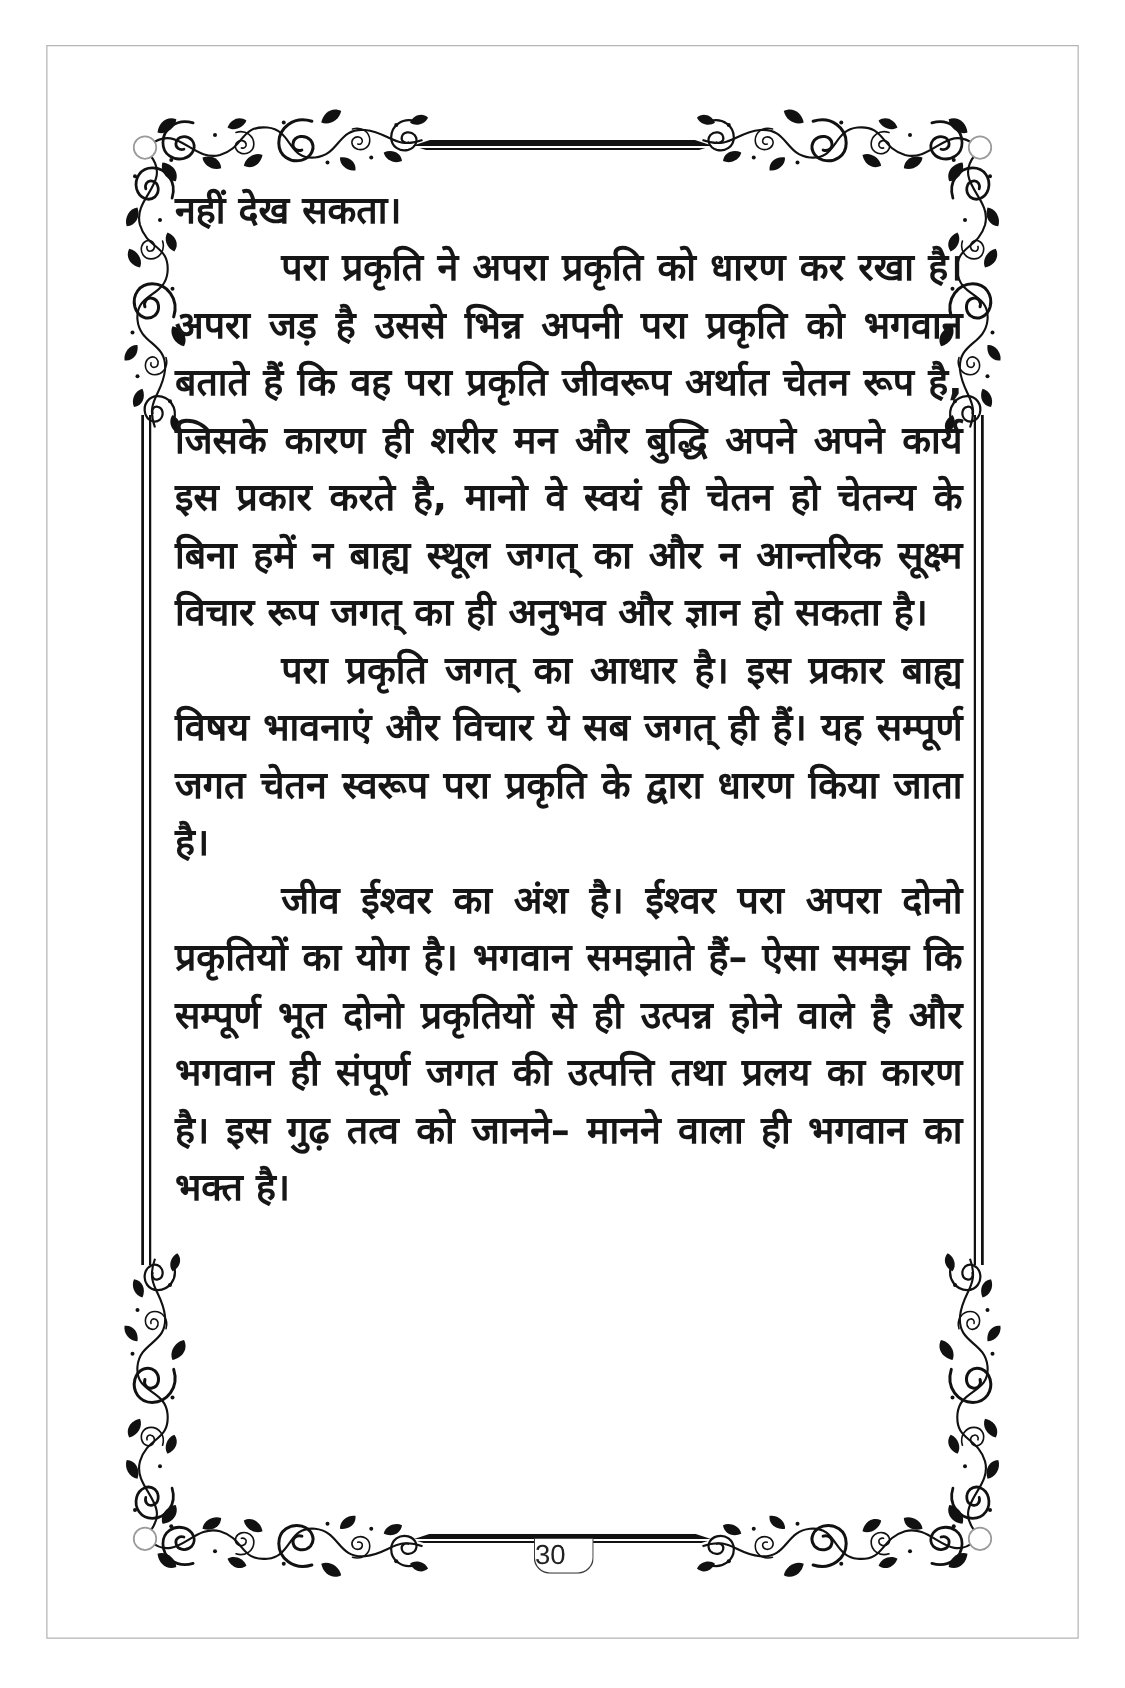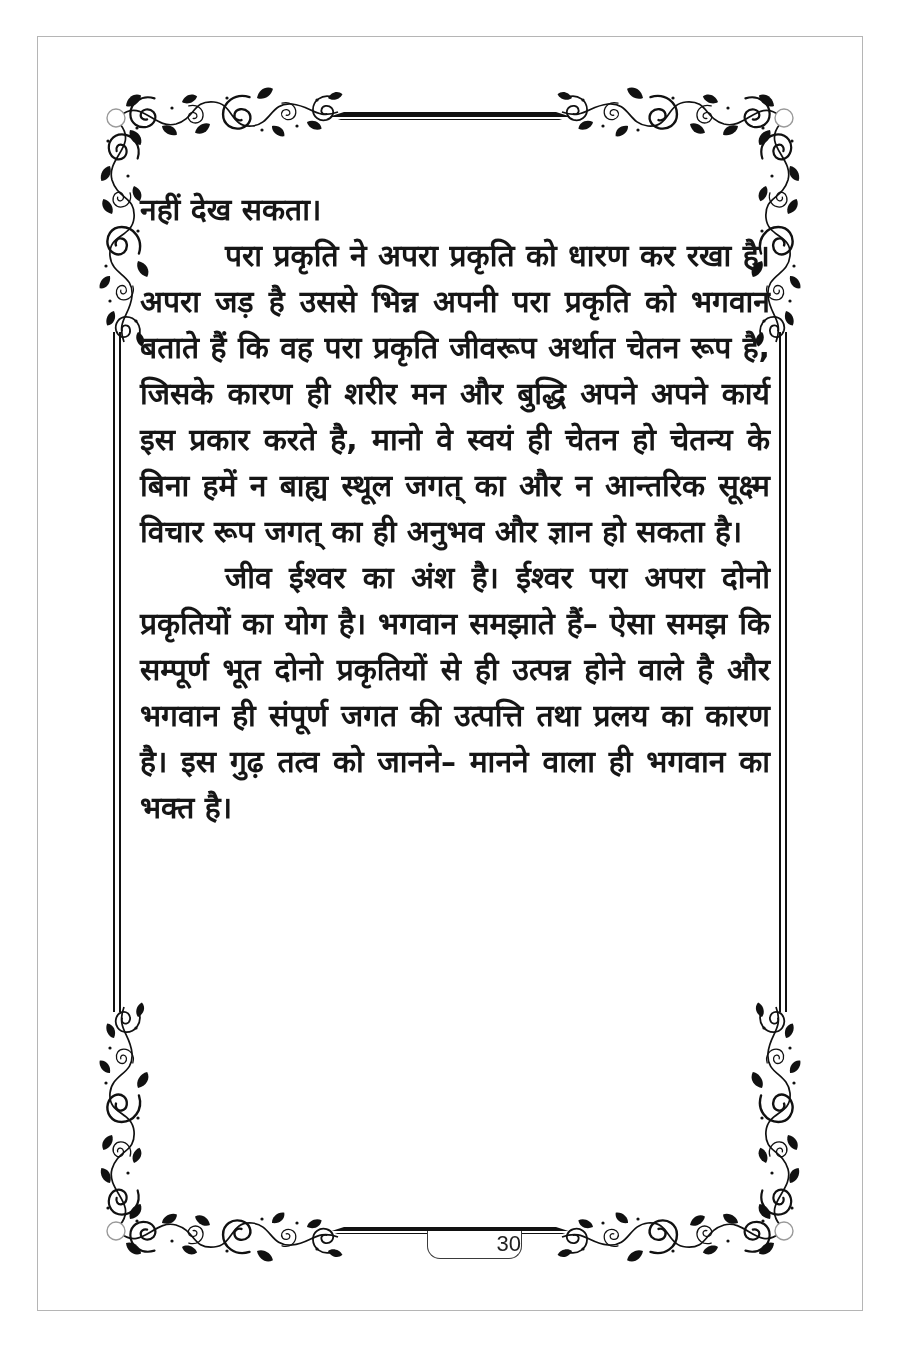--- a/index.html
+++ b/index.html
@@ -31,27 +31,27 @@
   .corner.tr{left:558px;top:96px;transform:scaleX(-1);}
   .corner.bl{left:92px;top:1003px;transform:scaleY(-1);}
   .corner.br{left:558px;top:1003px;transform:scale(-1,-1);}
   
   .text-block{
     position:absolute;left:140px;top:146px;width:630px;
     font-size:30px;line-height:46px;font-weight:700;color:#161616;
     text-align:justify;
   }
   .text-block p{margin:0;text-indent:85px;}
-  .text-block p.no-indent{text-indent:0;margin-top:41px;}
+  .text-block p.no-indent{text-indent:0;}
   
   .page-number-tab{
     position:absolute;left:427px;top:1231px;width:46px;height:27px;
     background:#ffffff;border:1.5px solid #3a3a3a;border-top:none;
     border-radius:0 0 13px 13px;z-index:3;
-    display:flex;align-items:center;justify-content:flex-end;padding-left:47px;
+    display:flex;align-items:center;justify-content:flex-start;
   }
   .page-number-tab span{
     font-family:"Liberation Sans",sans-serif;font-size:22px;color:#222;
     line-height:1;transform:translateY(-1px);
   }
   svg.defs{position:absolute;width:0;height:0;}
 </style>
 </head>
 <body>
 
@@ -106,18 +106,19 @@
 <svg class="corner bl" viewBox="0 0 250 250">
     <use href="#cornervine"></use>
   </svg>
 <svg class="corner br" viewBox="0 0 250 250">
     <use href="#cornervine"></use>
   </svg>
 
 <div class="text-block">
   <p class="no-indent">नहीं देख सकता।</p>
   <p>परा प्रकृति ने अपरा प्रकृति को धारण कर रखा है। अपरा जड़ है उससे भिन्न अपनी परा प्रकृति को भगवान बताते हैं कि वह परा प्रकृति जीवरूप अर्थात चेतन रूप है, जिसके कारण ही शरीर मन और बुद्धि अपने अपने कार्य इस प्रकार करते है, मानो वे स्वयं ही चेतन हो चेतन्य के बिना हमें न बाह्य स्थूल जगत् का और न आन्तरिक सूक्ष्म विचार रूप जगत् का ही अनुभव और ज्ञान हो सकता है।</p>
+  <p>परा प्रकृति जगत् का आधार है। इस प्रकार बाह्य विषय भावनाएं और विचार ये सब जगत् ही हैं। यह सम्पूर्ण जगत चेतन स्वरूप परा प्रकृति के द्वारा धारण किया जाता है।</p>
   <p>जीव ईश्वर का अंश है। ईश्वर परा अपरा दोनो प्रकृतियों का योग है। भगवान समझाते हैं– ऐसा समझ कि सम्पूर्ण भूत दोनो प्रकृतियों से ही उत्पन्न होने वाले है और भगवान ही संपूर्ण जगत की उत्पत्ति तथा प्रलय का कारण है। इस गुढ़ तत्व को जानने– मानने वाला ही भगवान का भक्त है।</p>
 </div>
 
 <div class="page-number-tab">
   <span>30</span>
 </div>
 
 </body></html>

